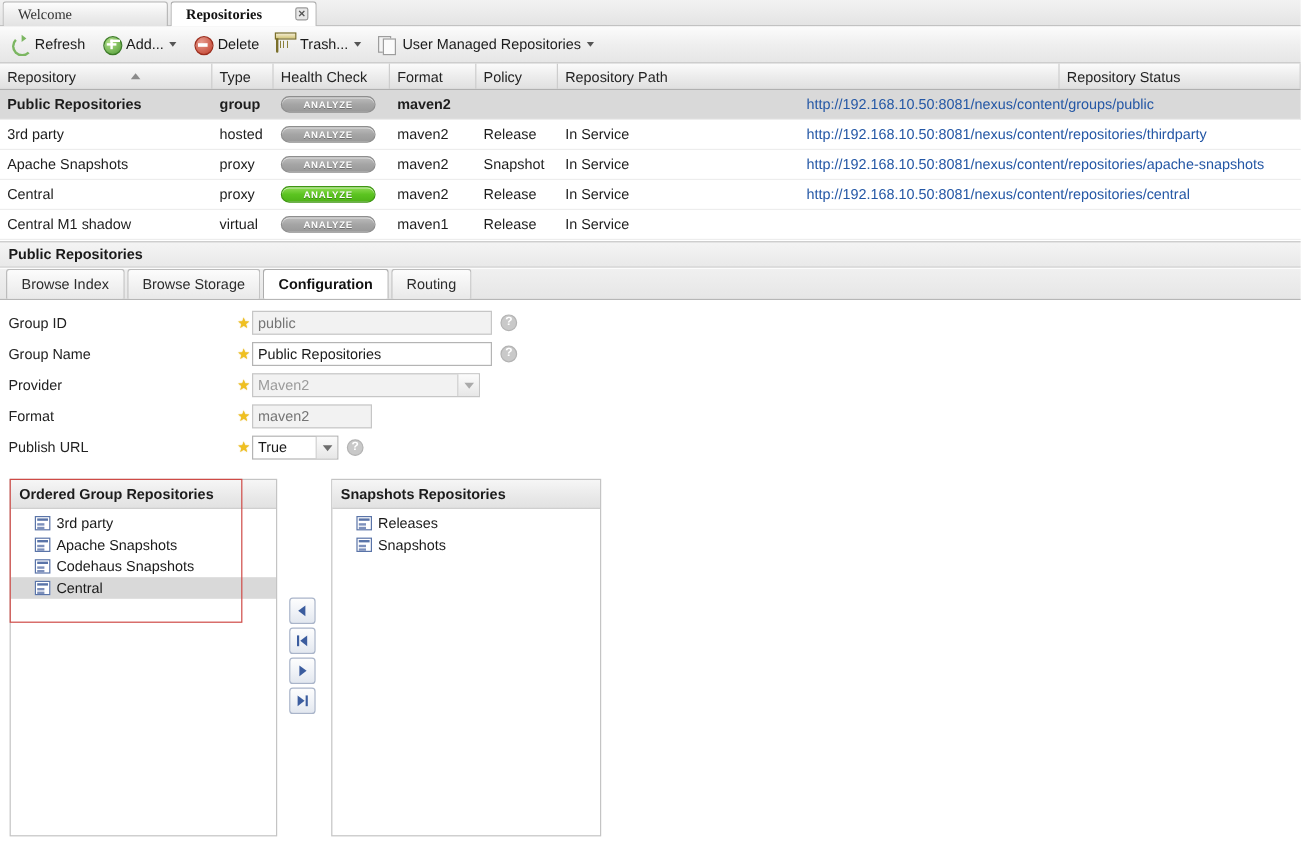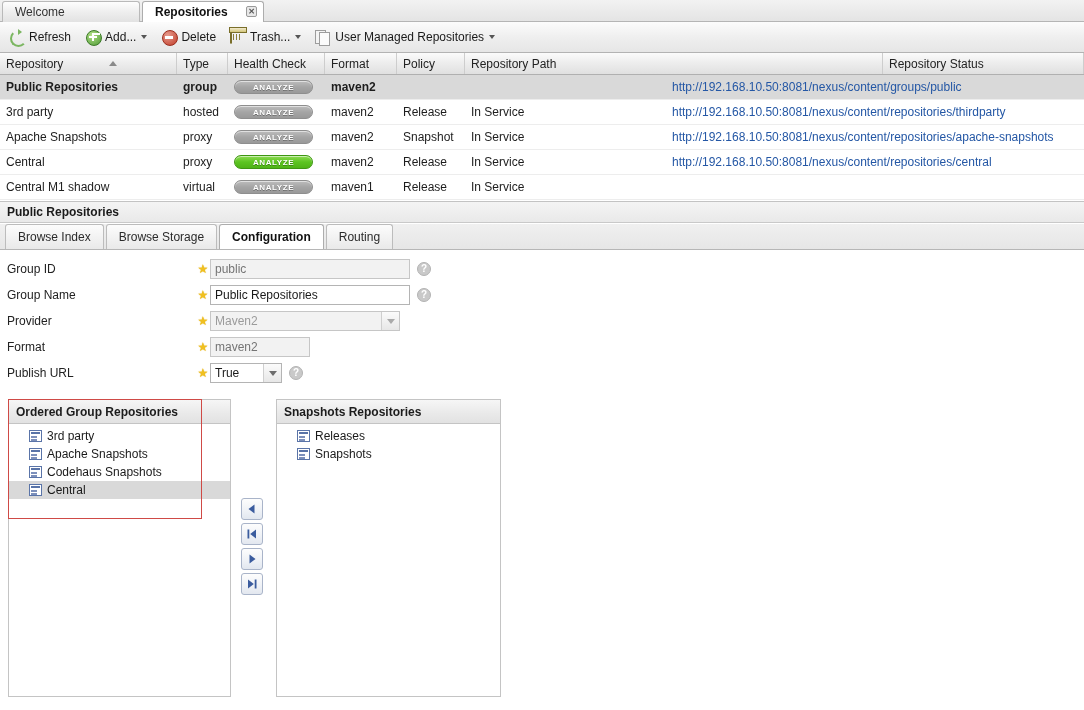--- a/index.html
+++ b/index.html
@@ -13,21 +13,21 @@
     overflow: hidden;
   }
   #app { position: relative; width: 1084px; height: 710px; }
 
   
   .tabbar {
     position: absolute; left: 0; top: 0; width: 1084px; height: 22px;
     background: linear-gradient(to bottom, #f2f2f2 0%, #e4e4e4 100%);
     border-bottom: 1px solid #b5b5b5;
   }
-  .tabbar .tabs { display: flex; align-items: flex-end; height: 22px; padding-left: 2px; }
+  .tabbar .tabs { display: flex; align-items: flex-end; height: 22px; padding-left: 2px; font-family: Liberation Serif, serif; }
   .wtab {
     position: relative;
     height: 21px;
     display: flex; align-items: center;
     padding: 0 12px 0 12px;
     margin-right: 2px;
     border: 1px solid #b9b9b9;
     border-bottom: none;
     border-radius: 3px 3px 0 0;
     background: linear-gradient(to bottom, #fdfdfd 0%, #ededed 55%, #e2e2e2 100%);

